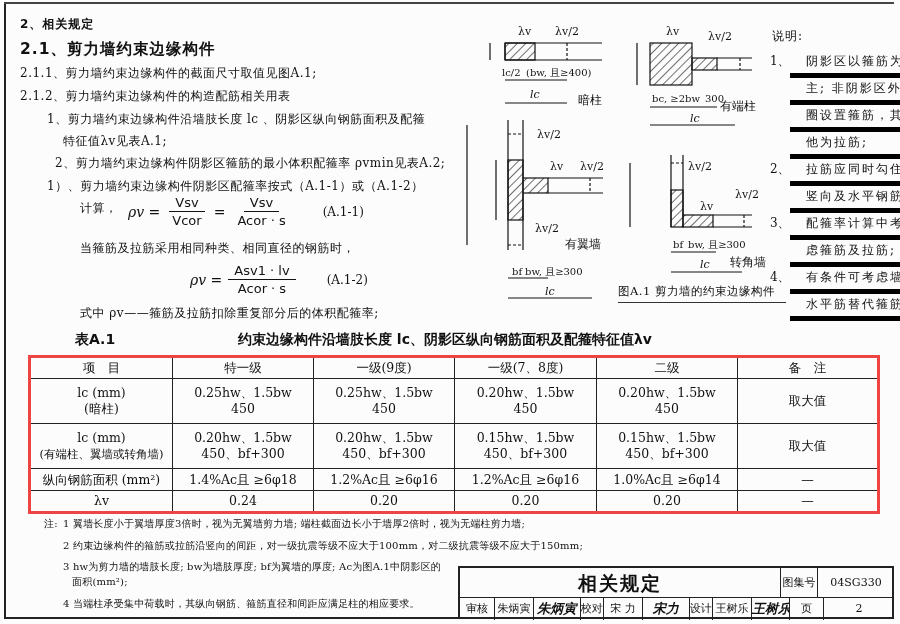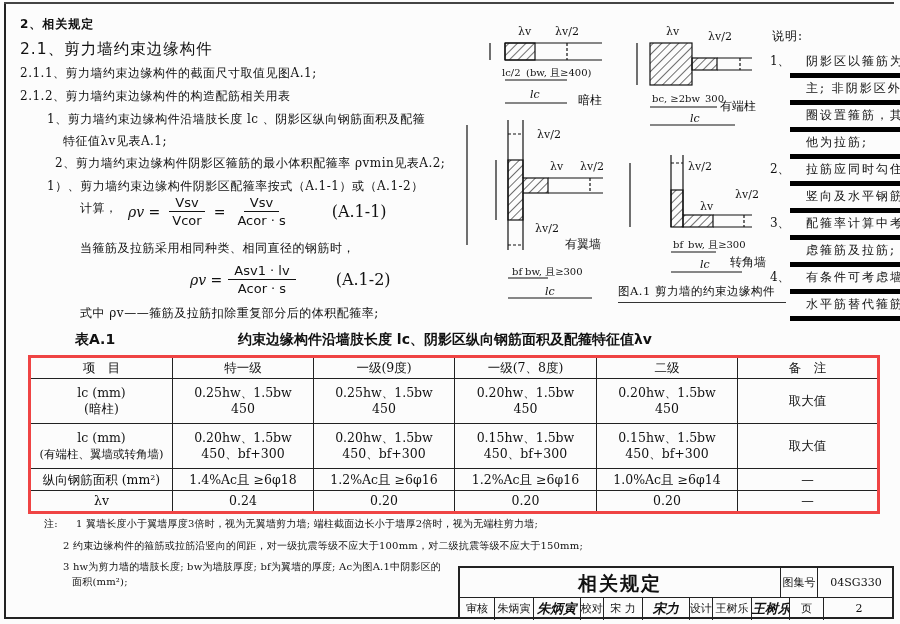--- a/index.html
+++ b/index.html
@@ -4,28 +4,28 @@
 <style>
   * { box-sizing: border-box; margin: 0; padding: 0; }
   html, body { width: 900px; height: 624px; overflow: hidden; background: #fff; }
   body { font-family: "DejaVu Serif", "Liberation Serif", serif; color: #111; position: relative; }
   .page { position: absolute; left: 0; top: 0; width: 900px; height: 624px; background: #fcfcfc; }
   .border-left { position: absolute; left: 4px; top: 4px; width: 2px; height: 614px; background: #222; }
   .border-top { position: absolute; left: 4px; top: 2px; width: 890px; height: 2px; background: #444; }
   .border-bottom { position: absolute; left: 4px; top: 617px; width: 890px; height: 2px; background: #222; }
 
   .h1 { position: absolute; left: 20px; top: 16px; font-family: "DejaVu Sans", sans-serif; font-weight: bold; font-size: 12px; letter-spacing: 1px; }
-  .h2 { position: absolute; left: 20px; top: 39px; font-family: "DejaVu Sans", sans-serif; font-weight: normal; font-size: 15.5px; letter-spacing: 1px; }
+  .h2 { position: absolute; left: 20px; top: 39px; font-family: "DejaVu Sans", sans-serif; font-weight: bold; font-size: 15.5px; letter-spacing: 1px; }
   .line { position: absolute; font-size: 12px; white-space: nowrap; letter-spacing: 0.5px; }
   .formula { position: absolute; font-family: "DejaVu Sans", sans-serif; font-size: 14px; display: flex; align-items: center; text-align: right; }
   .frac { display: inline-flex; flex-direction: column; align-items: center; margin: 0 6px; }
   .frac .num { padding: 0 6px 1px; border-bottom: 1px solid #111; font-size: 13px; }
   .frac .den { padding: 1px 6px 0; font-size: 13px; }
   .italic { font-style: italic; font-family: "DejaVu Serif", serif; }
-  .eqno { font-family: "DejaVu Serif", serif; font-size: 16px; margin-left: 34px; }
+  .eqno { font-family: "DejaVu Serif", serif; font-size: 12px; margin-left: 25px; }
 
   
   .diagram { position: absolute; left: 460px; top: 0; width: 310px; height: 310px; }
   .caption-fig { position: absolute; left: 618px; top: 284px; font-size: 11.5px; letter-spacing: 0.5px; border-bottom: 1px solid #333; padding-bottom: 3px; width: 168px; }
 
   
   .notes-right { position: absolute; left: 770px; top: 28px; width: 125px; font-size: 12px; }
   .notes-right .title { margin-left: 2px; margin-bottom: 6px; letter-spacing: 1px; }
   .notes-right .item { display: flex; }
   .notes-right .num { width: 20px; text-align: right; padding-right: 2px; flex-shrink: 0; padding-top: 2px; }
@@ -293,24 +293,25 @@
       <td>0.24</td>
       <td>0.20</td>
       <td>0.20</td>
       <td>0.20</td>
       <td>—</td>
     </tr>
   </tbody>
     </table>
 
   <div class="fn" style="left:44px; top:517px;">注:</div>
-  <div class="fn" style="left:63px; top:517px;margin-left:13px;">1 翼墙长度小于翼墙厚度3倍时，视为无翼墙剪力墙; 端柱截面边长小于墙厚2倍时，视为无端柱剪力墙;</div>
+  <div class="fn" style="left:63px; top:517px;">1 翼墙长度小于翼墙厚度3倍时，视为无翼墙剪力墙; 端柱截面边长小于墙厚2倍时，视为无端柱剪力墙;</div>
   <div class="fn" style="left:63px; top:539px;">2 约束边缘构件的箍筋或拉筋沿竖向的间距，对一级抗震等级不应大于100mm，对二级抗震等级不应大于150mm;</div>
   <div class="fn" style="left:63px; top:560px;">3 hw为剪力墙的墙肢长度; bw为墙肢厚度; bf为翼墙的厚度; Ac为图A.1中阴影区的</div>
   <div class="fn" style="left:72px; top:575px;">面积(mm²);</div>
+  <div class="fn" style="left:63px; top:597px;">4 当端柱承受集中荷载时，其纵向钢筋、箍筋直径和间距应满足柱的相应要求。</div>
 
   <div class="title-block">
     <div class="tb-title">相关规定</div>
     <div class="tb-atlas-label">图集号</div>
     <div class="tb-atlas-no">04SG330</div>
     <div class="tb-row2">
       <div style="width:36px;">审核</div>
       <div style="width:40px;">朱炳寅</div>
       <div style="width:48px;" class="sig">朱炳寅</div>
       <div style="width:24px;">校对</div>

